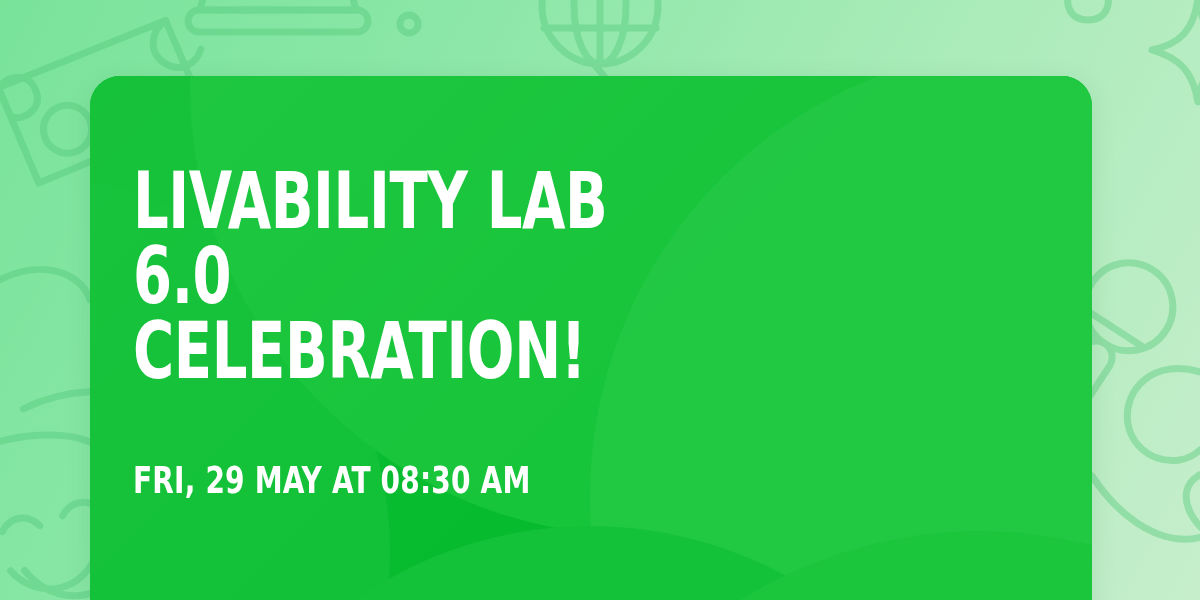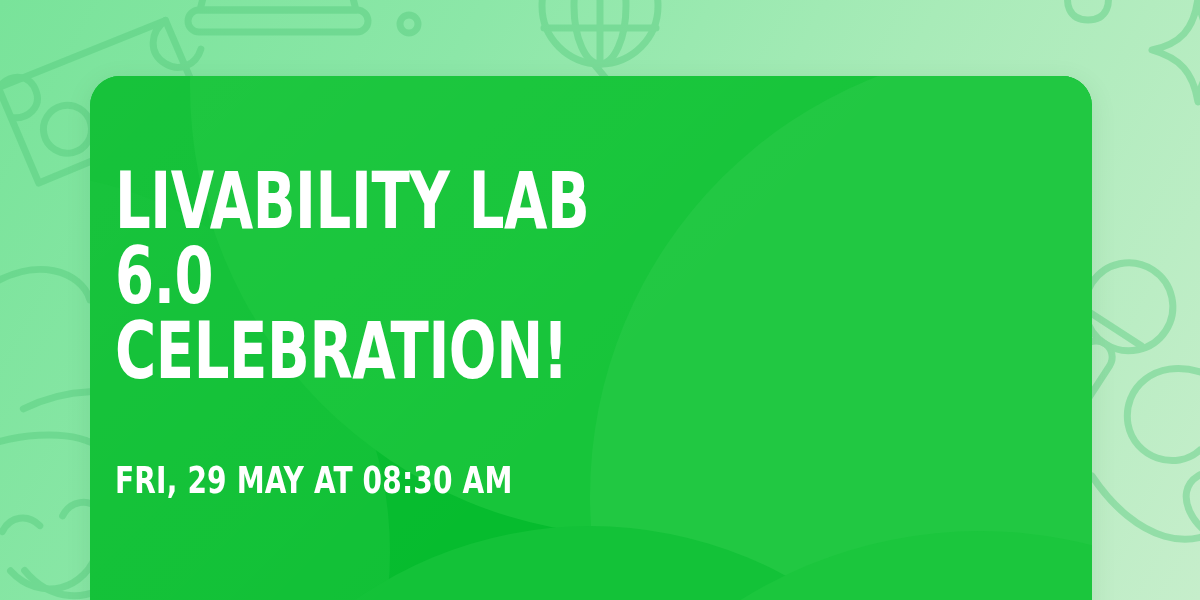--- a/index.html
+++ b/index.html
@@ -71,21 +71,21 @@
     background:#0FC034;
   }
   .veil {
     position:absolute; inset:0;
     background:linear-gradient(135deg, rgba(255,255,255,.035), rgba(0,0,0,0) 55%);
   }
 
   
   #card-text {
     position:absolute;
-    left:25px; top:88px;
+    left:43px; top:88px;
     width:640px;
   }
   #event-title {
     color:#FFFFFF;
     font-family:"Liberation Sans Narrow","DejaVu Sans Condensed","Liberation Sans", sans-serif;
     font-weight:bold;
     font-size:78px;
     line-height:.96;
     letter-spacing:-0.5px;
     text-transform:uppercase;

